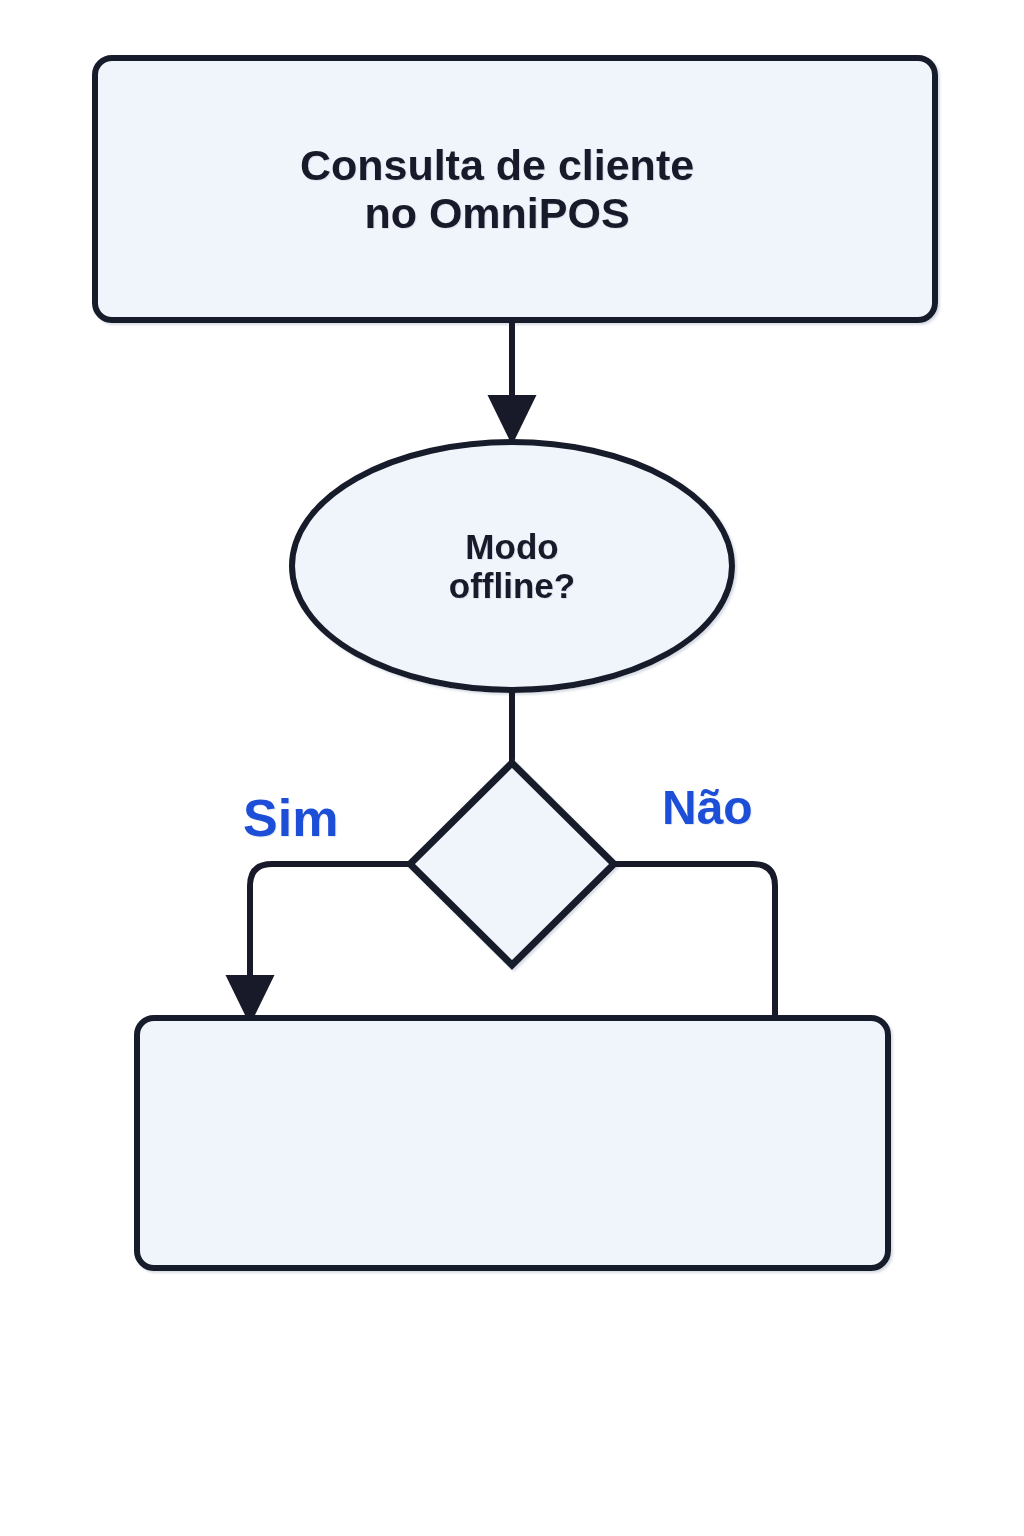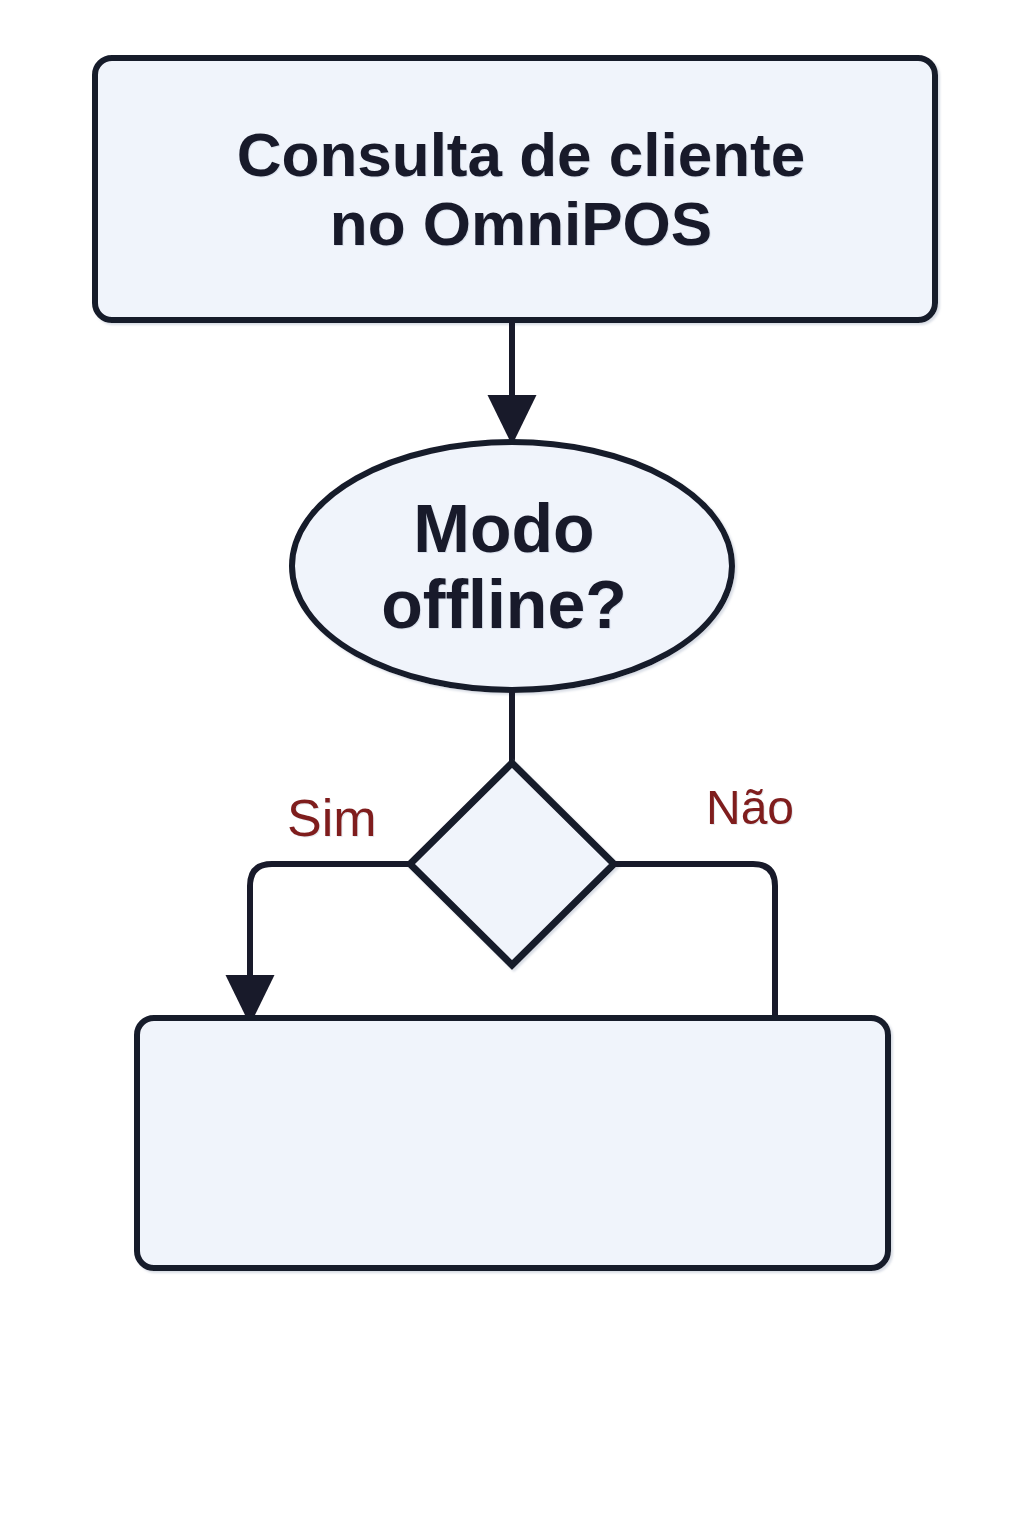--- a/index.html
+++ b/index.html
@@ -34,38 +34,37 @@
     text-align: center;
     font-weight: bold;
     color: #181a2a;
     line-height: 1.12;
     white-space: pre-line;
     text-shadow: 1px 1px 0 rgba(200,210,225,0.55);
     pointer-events: none;
   }
   .edge-label {
     position: absolute;
-    color: #7f1d1d;
-    font-weight: normal;
+    color: #1d4ed8;
+    font-weight: bold;
     line-height: 1;
     white-space: nowrap;
     text-shadow: 1px 1px 0 rgba(200,210,225,0.45);
-    margin-left: 44px;
   }
   
   #label-node-start {
-    left: 101px;  top: 58px;
+    left: 77px;  top: 58px;
     width: 840px; height: 262px;
-    font-size: 62px;
+    font-size: 43px;
   }
   
   #label-node-decision {
-    left: 284px; top: 442px;
+    left: 292px; top: 442px;
     width: 440px; height: 248px;
-    font-size: 68px;
+    font-size: 35px;
   }
   
   #label-node-end {
     left: 137px; top: 1018px;
     width: 751px; height: 250px;
     font-size: 54px;
   }
   #edge-label-yes {
     left: 243px; top: 792px;
     font-size: 52px;

